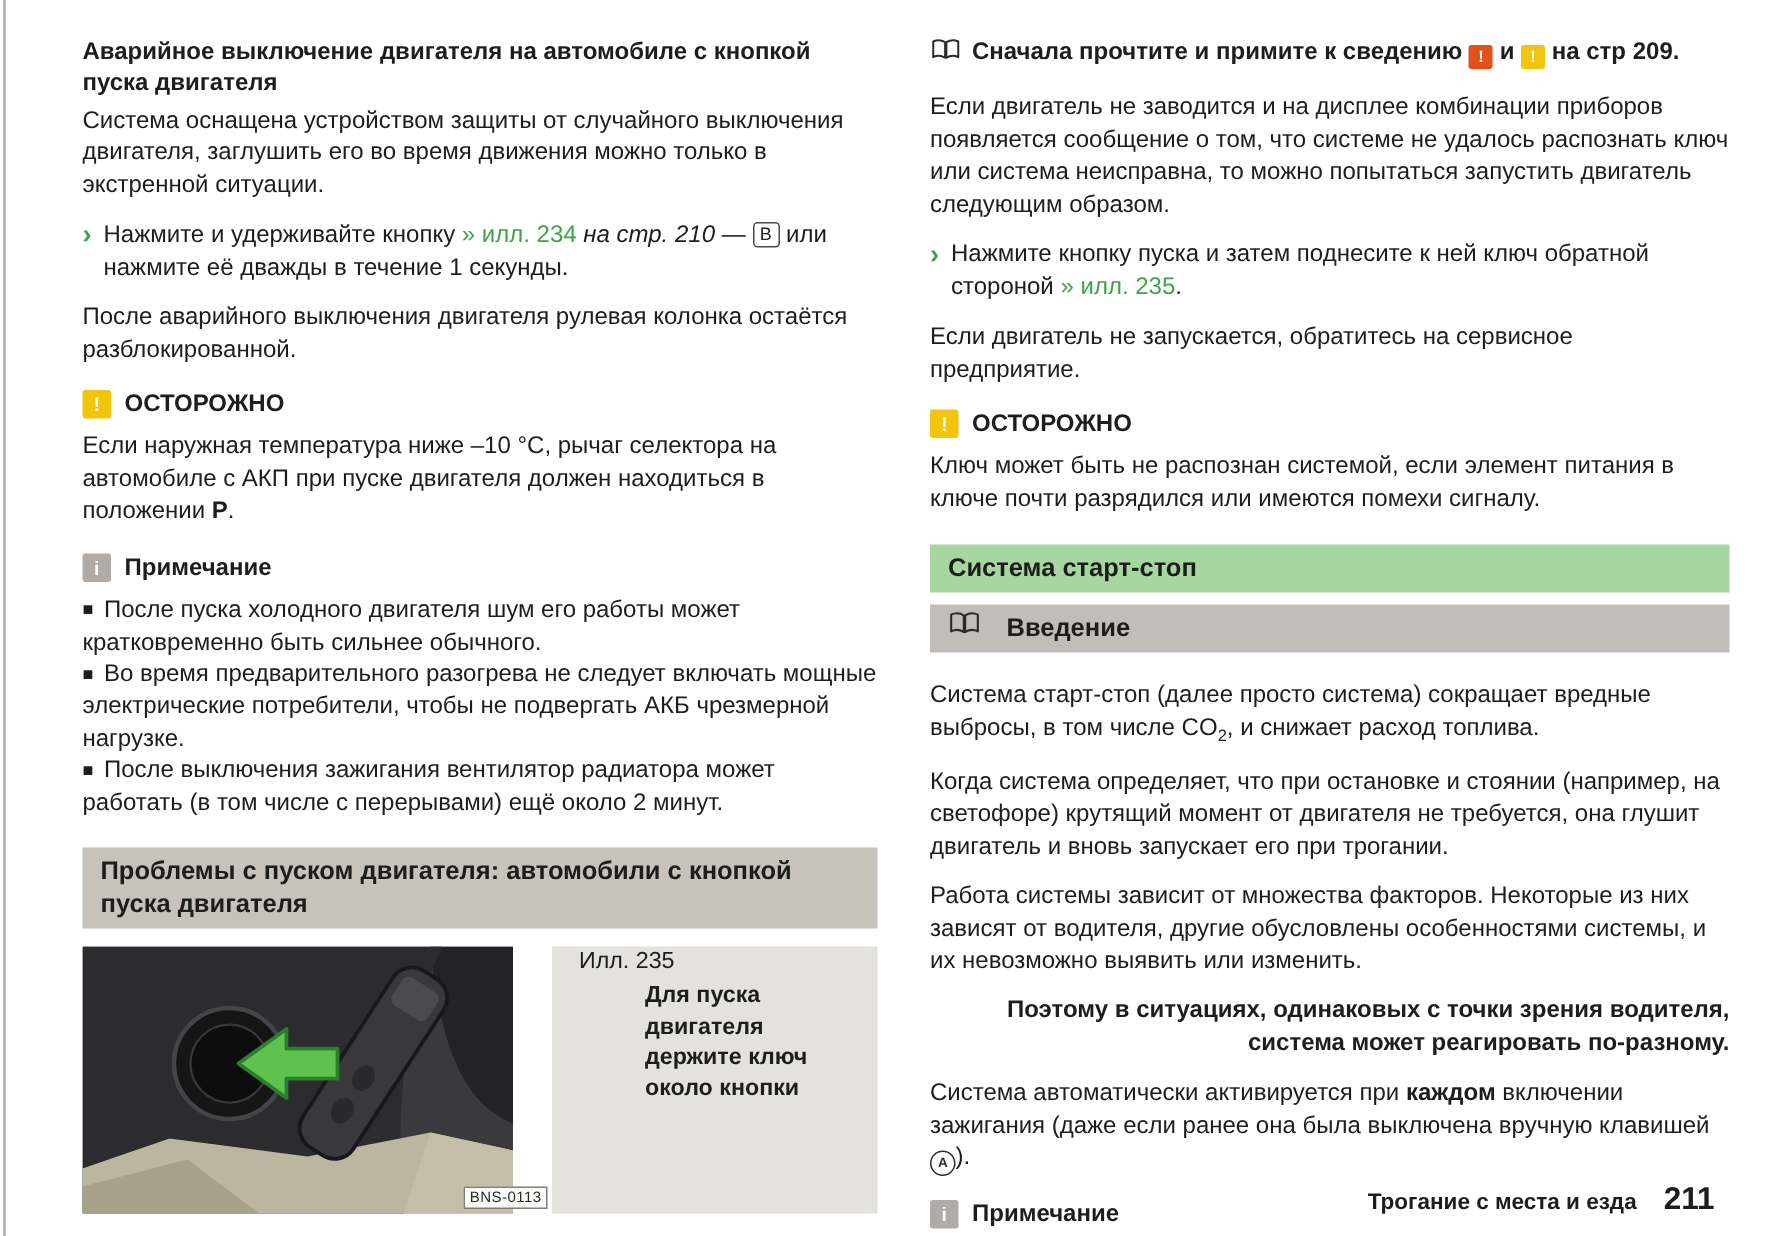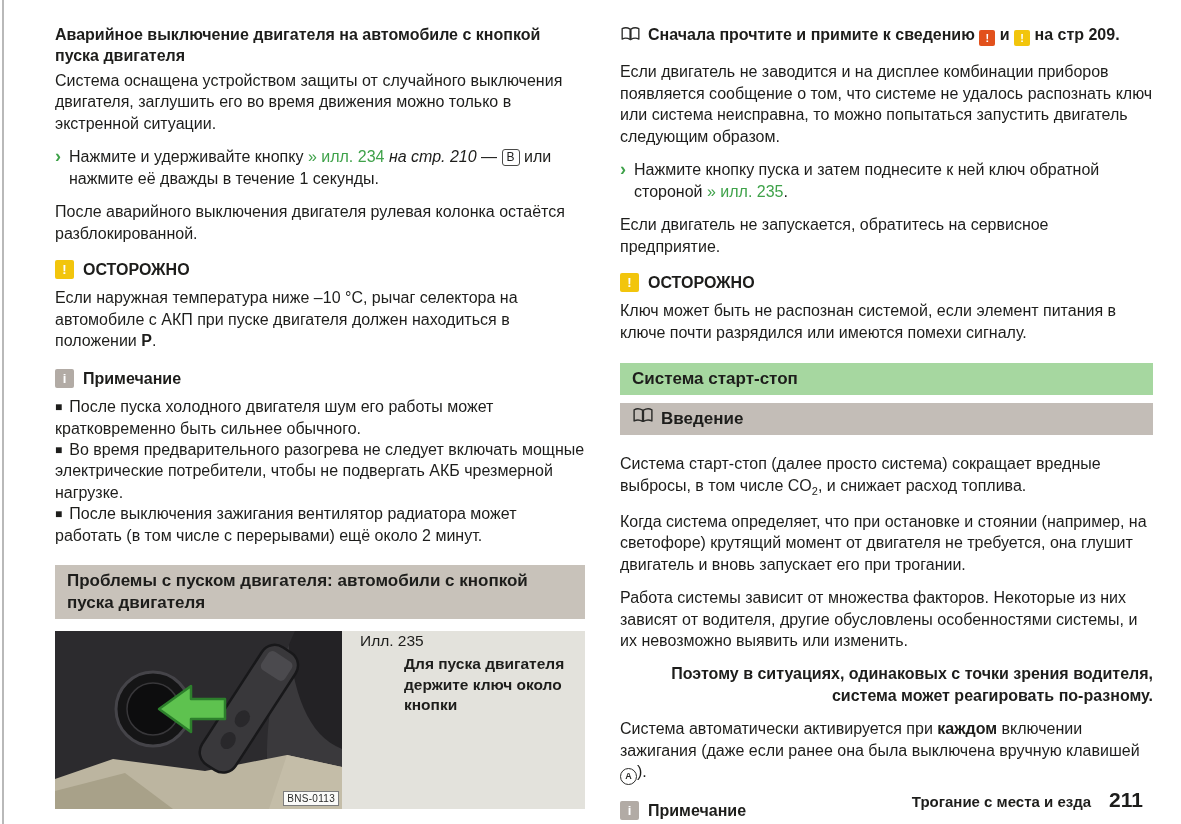--- a/index.html
+++ b/index.html
@@ -36,23 +36,23 @@
   .tinyic.red{background:#e2511c;}
   .tinyic.yellow{background:#f2c50c;}
   .astop{display:inline-flex;width:15px;height:15px;border:1.5px solid #2b2b29;border-radius:50%;
     font-size:9px;font-weight:bold;align-items:center;justify-content:center;vertical-align:-2px;color:#2b2b29;}
   .book-ic{display:inline-block;vertical-align:-2px;margin-right:7px;}
   .note-item{display:block;}
   .note-bullet{display:inline;margin-right:7px;font-size:12px;vertical-align:1px;}
   .bar{font-weight:bold;font-size:17px;padding:5px 12px;line-height:1.3;}
   .bar.greige{background:#c8c2ba;margin:19px 0 12px;}
   .bar.green{background:#a6d7a0;margin:20px 0 8px;}
-  .bar.subbar{background:#c3bdb7;display:flex;align-items:center;margin:0 0 18px;}
+  .bar.subbar{background:#c3bdb7;display:flex;gap:10px;align-items:center;margin:0 0 18px;}
   .figure{display:flex;margin-top:2px;}
-  .photo{width:287px;height:178px;position:relative;flex:none;}
+  .photo{width:313px;height:178px;position:relative;flex:none;}
   .photo svg{display:block;}
   .photo-code{position:absolute;right:3px;bottom:3px;background:#fafaf8;border:1px solid #7d7d7d;
     font-size:10px;line-height:13px;padding:0 3px;color:#2b2b29;letter-spacing:.3px;}
   .figcap{flex:1;background:#e3e2dc;padding:0 18px;font-size:15.5px;}
   .figlabel{margin-bottom:2px;}
   .figtext{font-weight:bold;line-height:1.32;max-width:220px;margin-left:44px;}
   .readfirst{margin:0 0 14px;}
   .footer{position:absolute;right:38px;bottom:10px;display:flex;align-items:baseline;gap:18px;}
   .chap{font-weight:bold;font-size:15px;}
   .pnum{font-weight:bold;font-size:21px;}

